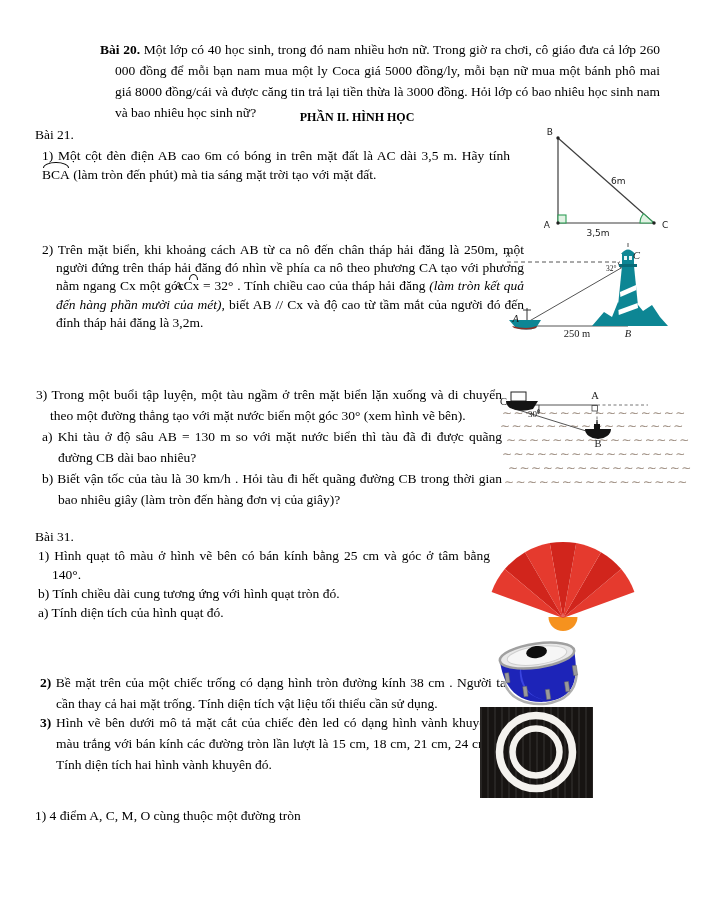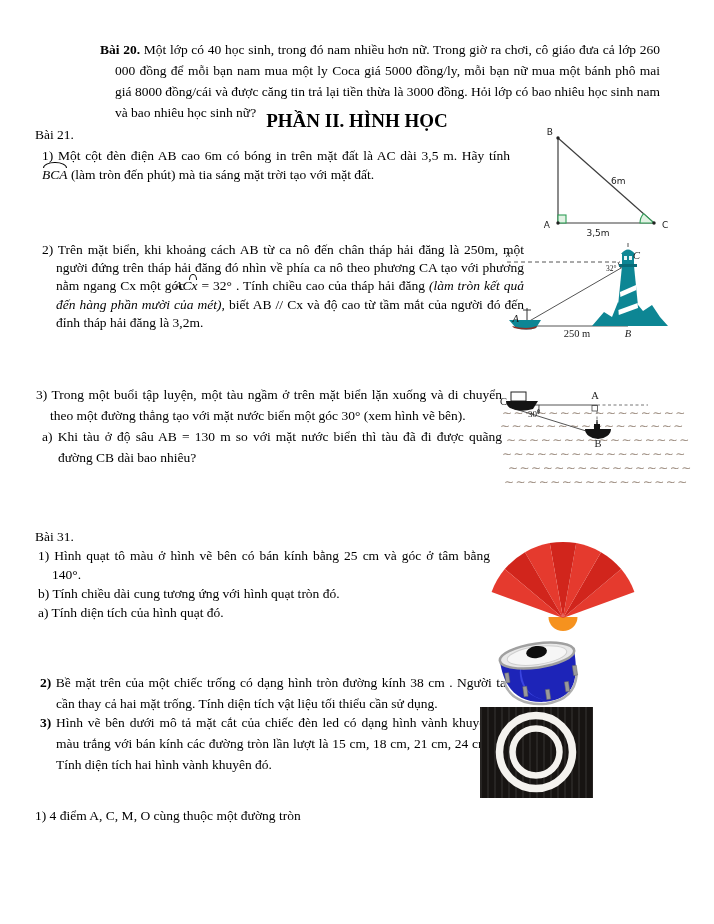--- a/index.html
+++ b/index.html
@@ -8,22 +8,22 @@
   .abs{position:absolute;}
   p{margin:0;}
   .just{text-align:justify;}
   .hang15{padding-left:15px;text-indent:-15px;}
   .hang14{padding-left:14px;text-indent:-14px;}
   .hang16{padding-left:16px;text-indent:-16px;}
   .lh186{line-height:21px;}
   .lh182{line-height:18.2px;}
   .lh19{line-height:19px;}
   .bold{font-weight:normal;}
-  .title{font-size:19px;font-weight:bold;text-align:center;}
-  .ang{position:relative;font-style:italic;display:inline-block;}
+  .title{font-size:12px;font-weight:bold;text-align:center;}
+  .ang{position:relative;display:inline-block;}
   .ang::before{content:"";position:absolute;left:1px;right:1px;top:-3px;height:5px;
     border:1px solid #000;border-bottom:none;border-radius:50% 50% 0 0 / 100% 100% 0 0;}
   
   svg text{font-family:"Liberation Serif",serif;}
   .figline line, .figline path{stroke:var(--line);stroke-width:1.2;fill:none;}
   .thin{stroke:#555;stroke-width:1;fill:none;}
   .dash{stroke:#555;stroke-width:1;fill:none;stroke-dasharray:4 3;}
   .dashv{stroke:#777;stroke-width:1;fill:none;stroke-dasharray:3 2.5;}
   .angmark{fill:var(--angle-green-fill);stroke:var(--angle-green);stroke-width:1.1;}
   .dot{fill:#222;}
@@ -113,20 +113,21 @@
     <text x="104" y="33" class="tiny">32°</text>
     <text x="131" y="21" class="mlabel">C</text>
     <text x="17" y="84" text-anchor="end" class="mlabel">A</text>
     <text x="126" y="99" text-anchor="middle" class="mlabel">B</text>
     <text x="75" y="99" text-anchor="middle" class="rlabel">250 m</text>
   </svg>
 
   <div class="abs" style="left:36px;top:384px;width:466px;">
     <p class="just hang14 lh186">3) Trong một buổi tập luyện, một tàu ngầm ở trên mặt biển lặn xuống và di chuyển theo một đường thẳng tạo với mặt nước biển một góc 30° (xem hình vẽ bên).</p>
     <p class="just hang16 lh186" style="margin-left:6px;">a) Khi tàu ở độ sâu AB = 130 m so với mặt nước biển thì tàu đã đi được quãng đường CB dài bao nhiêu?</p>
+    <p class="just hang16 lh186" style="margin-left:6px;">b) Biết vận tốc của tàu là 30 km/h . Hỏi tàu đi hết quãng đường CB trong thời gian bao nhiêu giây (làm tròn đến hàng đơn vị của giây)?</p>
   </div>
 
   <svg class="abs" style="left:498px;top:380px;" width="200" height="118" viewBox="0 0 200 118">
     <g>
       <text x="4" y="37" class="wave">∼∼∼∼∼∼∼∼∼∼∼∼∼∼∼∼</text>
       <text x="2" y="50" class="wave">∼∼∼∼∼∼∼∼∼∼∼∼∼∼∼∼</text>
       <text x="8" y="64" class="wave">∼∼∼∼∼∼∼∼∼∼∼∼∼∼∼∼</text>
       <text x="4" y="78" class="wave">∼∼∼∼∼∼∼∼∼∼∼∼∼∼∼∼</text>
       <text x="10" y="92" class="wave">∼∼∼∼∼∼∼∼∼∼∼∼∼∼∼∼</text>
       <text x="6" y="106" class="wave">∼∼∼∼∼∼∼∼∼∼∼∼∼∼∼∼</text>

